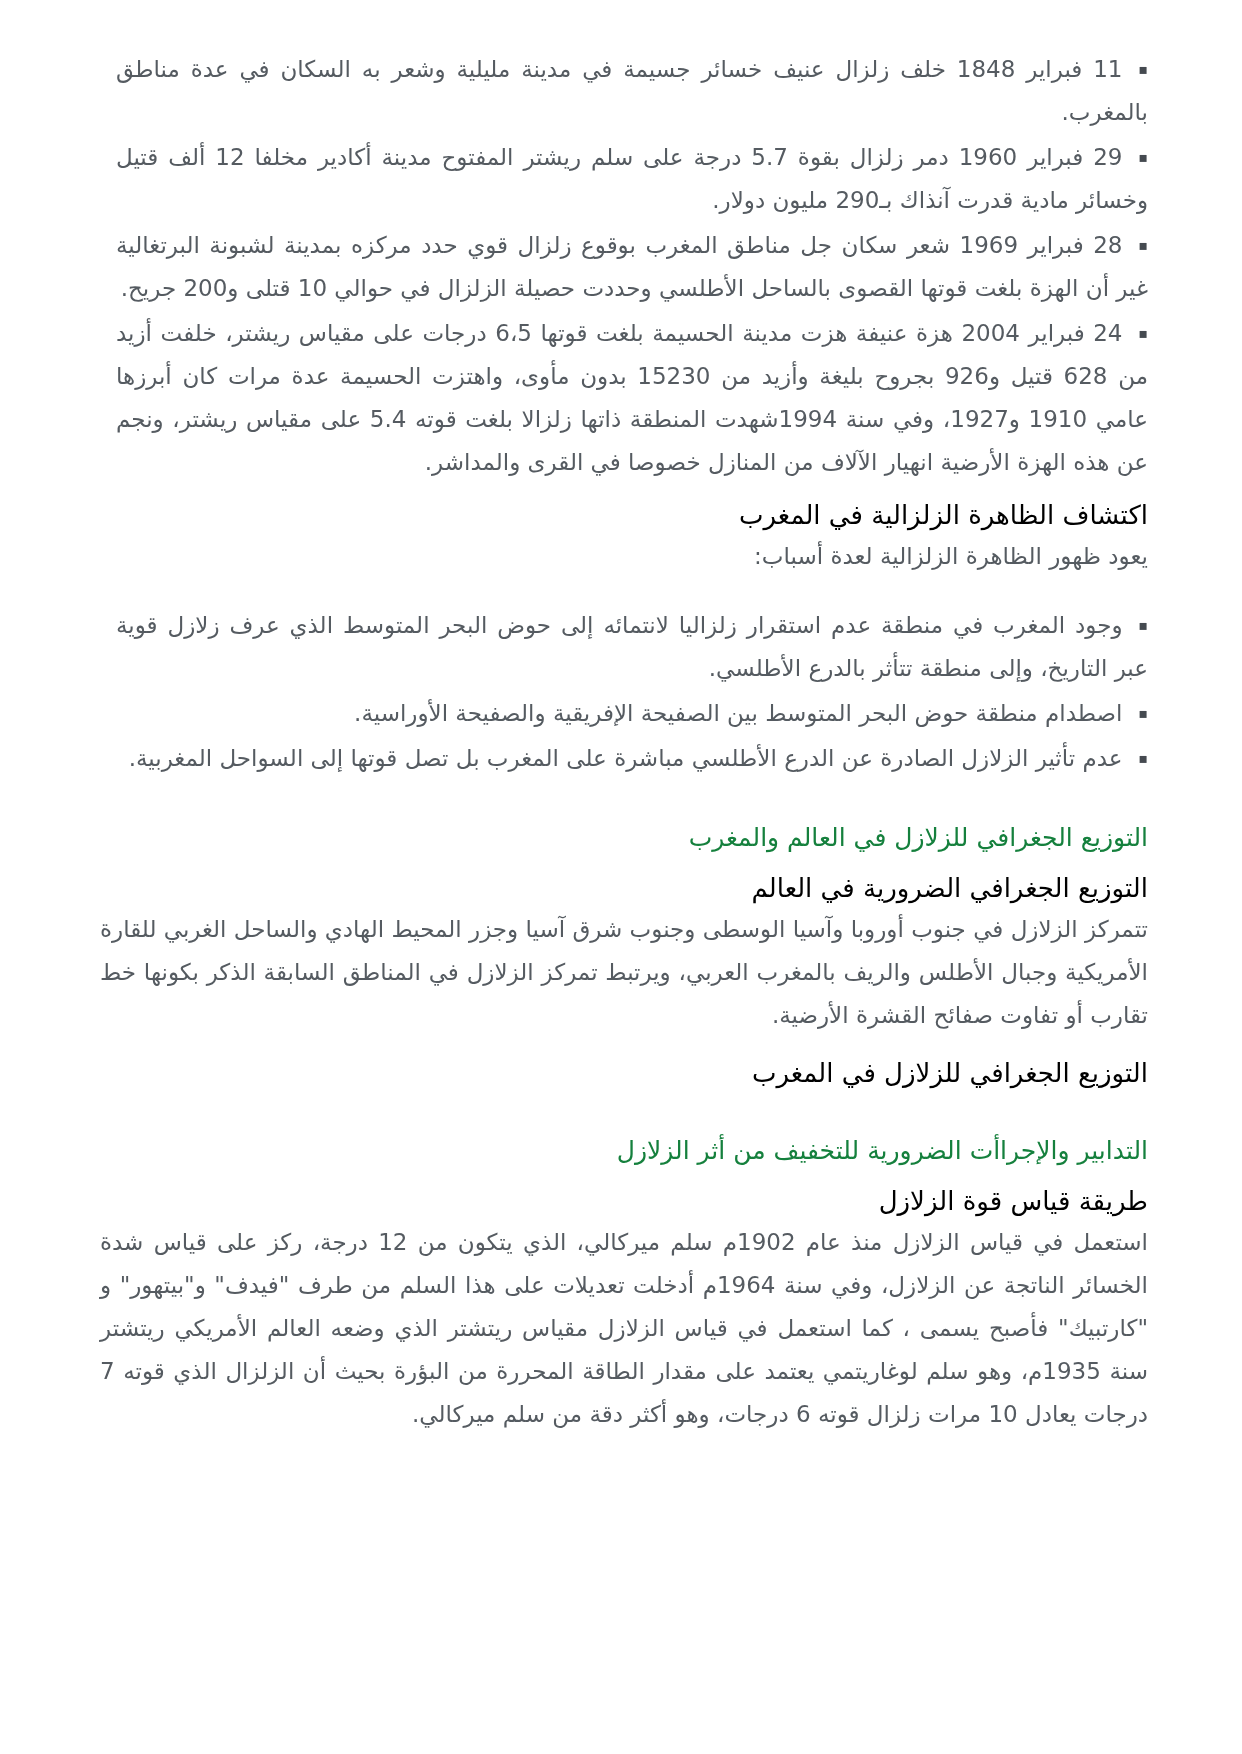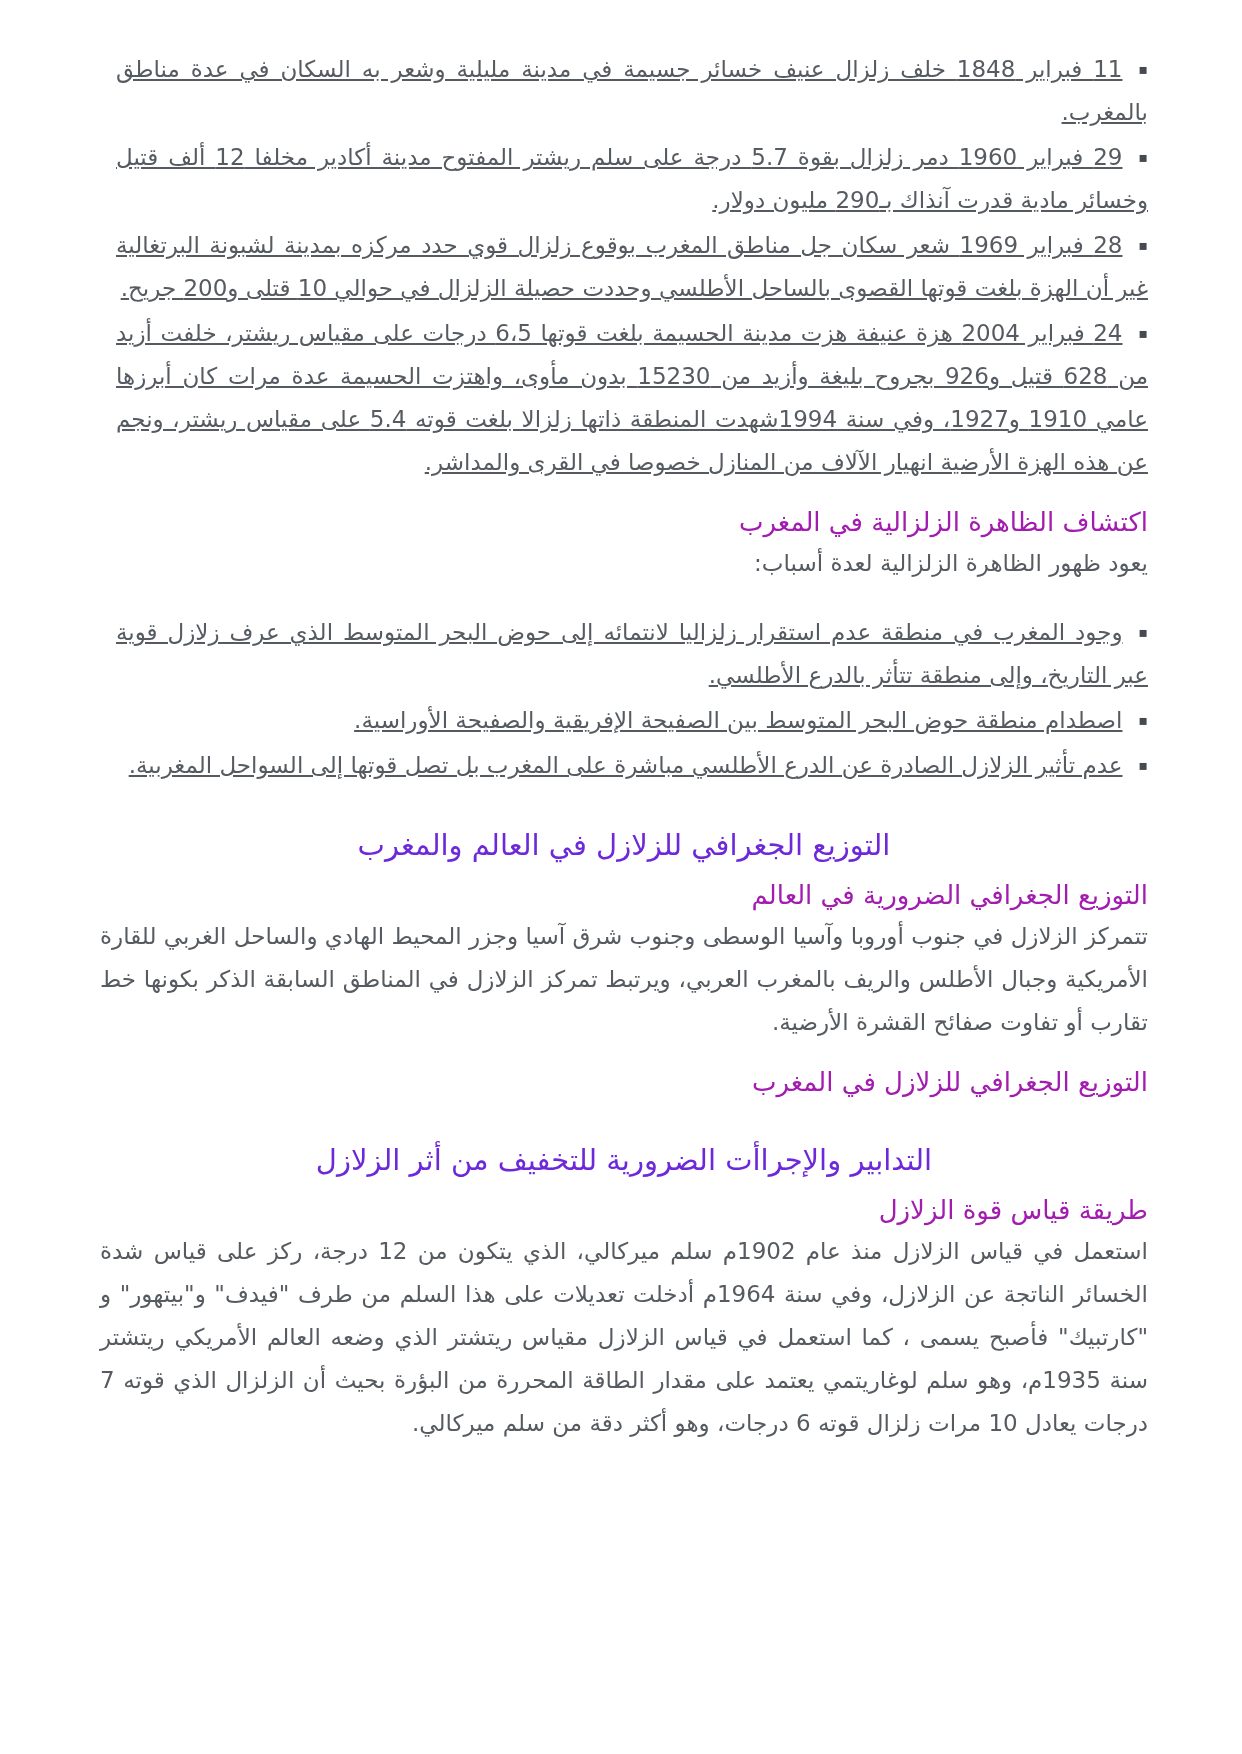--- a/index.html
+++ b/index.html
@@ -21,47 +21,46 @@
     line-height: 43px;
     text-align: justify;
   }
   ul {
     list-style: none;
     margin: 0;
     padding: 0;
   }
   li {
     margin: 0 0 2px 16px;
-    text-decoration: underline;
   }
   .bullet {
     display: inline-block;
     font-size: 14px;
     line-height: 14px;
     vertical-align: 3px;
     margin-left: 16px;
     color: #454a50;
   }
   ul.reasons {
     margin-top: 26px;
   }
   h2.red {
-    color: #6d28d9;
-    font-size: 29px;
+    color: #15803d;
+    font-size: 25px;
     line-height: 44px;
     font-weight: 400;
     margin: 36px 0 0 0;
-    text-align: center;
+    text-align: right;
   }
   h3.green {
-    color: #a21caf;
+    color: #000000;
     font-size: 26px;
     line-height: 40px;
     font-weight: 400;
-    margin: 18px 0 0 0;
+    margin: 11px 0 0 0;
     text-align: right;
   }
   h2.red + h3.green {
     margin-top: 8px;
   }
   p {
     margin: 0 0 16px 0;
   }
 </style>
 </head>

